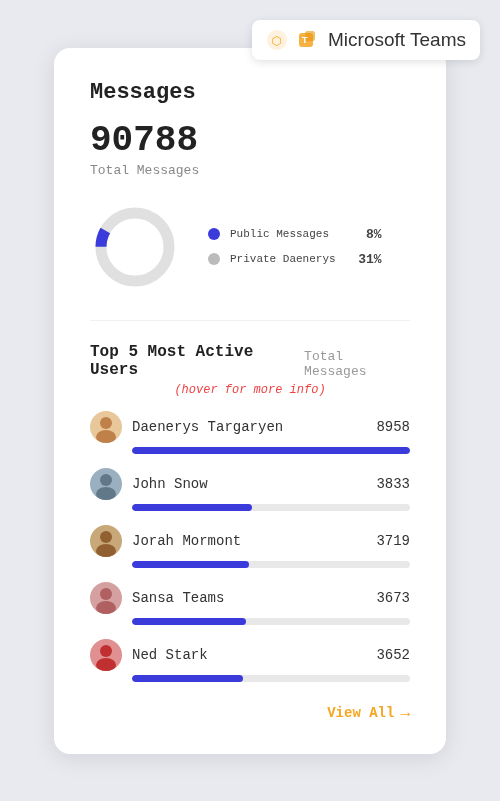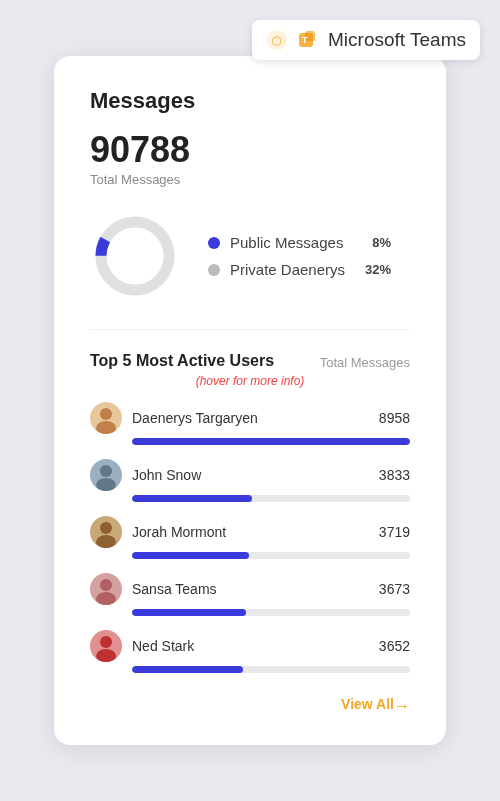--- a/index.html
+++ b/index.html
@@ -42,20 +42,21 @@
       color: #333;
       font-weight: 500;
     }
     .card {
       background: white;
       border-radius: 16px;
       padding: 32px 36px;
       width: 392px;
       box-shadow: 0 4px 24px rgba(0,0,0,0.10);
       position: relative;
+      font-family: Liberation Mono, monospace;
     }
     .card-title {
       font-size: 22px;
       font-weight: 700;
       color: #222;
       margin-bottom: 18px;
     }
     .total-messages-number {
       font-size: 36px;
       font-weight: 800;
@@ -90,21 +91,21 @@
       align-items: center;
       gap: 10px;
     }
     .legend-dot {
       width: 12px;
       height: 12px;
       border-radius: 50%;
       flex-shrink: 0;
     }
     .legend-text {
-      font-size: 15px;
+      font-size: 11px;
       color: #444;
       flex: 1;
     }
     .legend-pct {
       font-size: 13px;
       color: #444;
       font-weight: 600;
       min-width: 36px;
       text-align: right;
     }
@@ -178,20 +179,21 @@
     .bar-fill {
       height: 100%;
       background: #3b3bdb;
       border-radius: 4px;
     }
     .view-all {
       display: flex;
       justify-content: flex-end;
       align-items: center;
       margin-top: 22px;
+      gap: 6px;
     }
     .view-all-text {
       font-size: 14px;
       color: #f5a623;
       font-weight: 600;
       cursor: pointer;
     }
     .view-all-arrow {
       font-size: 16px;
       color: #f5a623;
@@ -240,21 +242,21 @@
       </div>
       <div class="legend">
         <div class="legend-item">
           <div class="legend-dot" style="background:#3b3bdb;"></div>
           <span class="legend-text">Public Messages</span>
           <span class="legend-pct">8%</span>
         </div>
         <div class="legend-item">
           <div class="legend-dot" style="background:#bbb;"></div>
           <span class="legend-text">Private Daenerys</span>
-          <span class="legend-pct">32%</span>
+          <span class="legend-pct">31%</span>
         </div>
       </div>
     </div>
 
     <hr class="divider">
 
     <div class="section-header">
       <span class="section-title">Top 5 Most Active Users</span>
       <span class="section-sub">Total Messages</span>
     </div>

